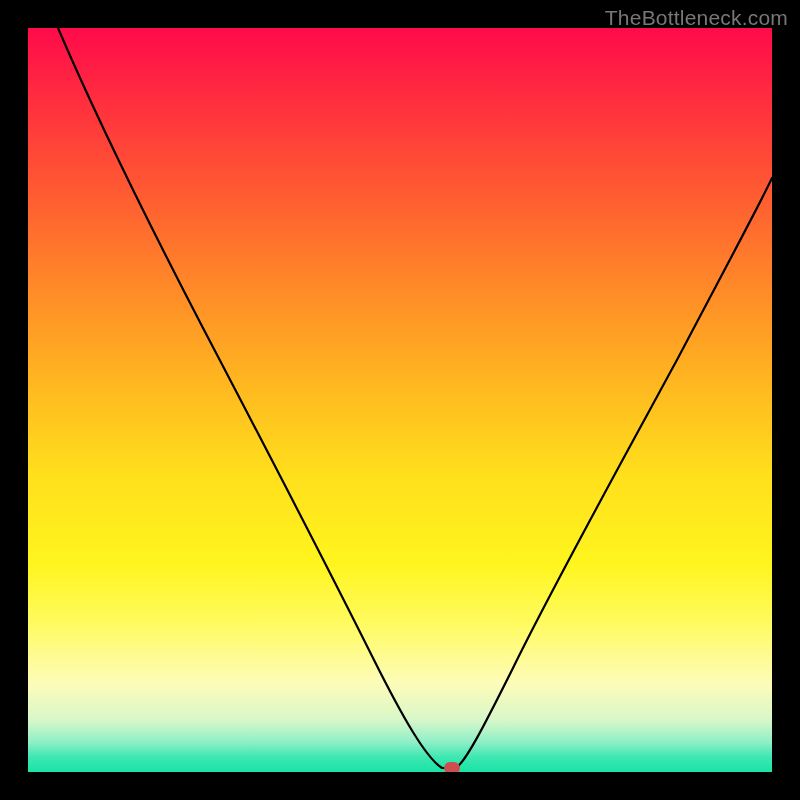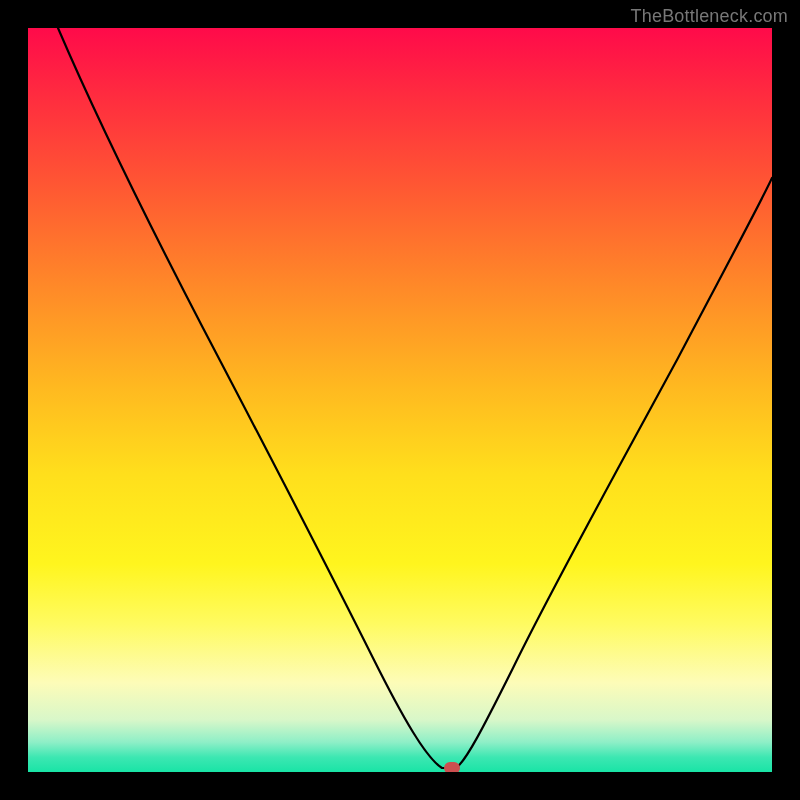--- a/index.html
+++ b/index.html
@@ -45,21 +45,21 @@
       #8eefc7 96%,
       #3de7b2 98%,
       #19e4a6 100%
     );
   }
   .watermark {
     position: absolute;
     top: 6px;
     right: 12px;
     color: #777;
-    font-size: 18px;
+    font-size: 21px;
     font-weight: 500;
     letter-spacing: 0.2px;
     user-select: none;
   }
   svg.curve {
     position: absolute;
     inset: 0;
     width: 100%;
     height: 100%;
   }

